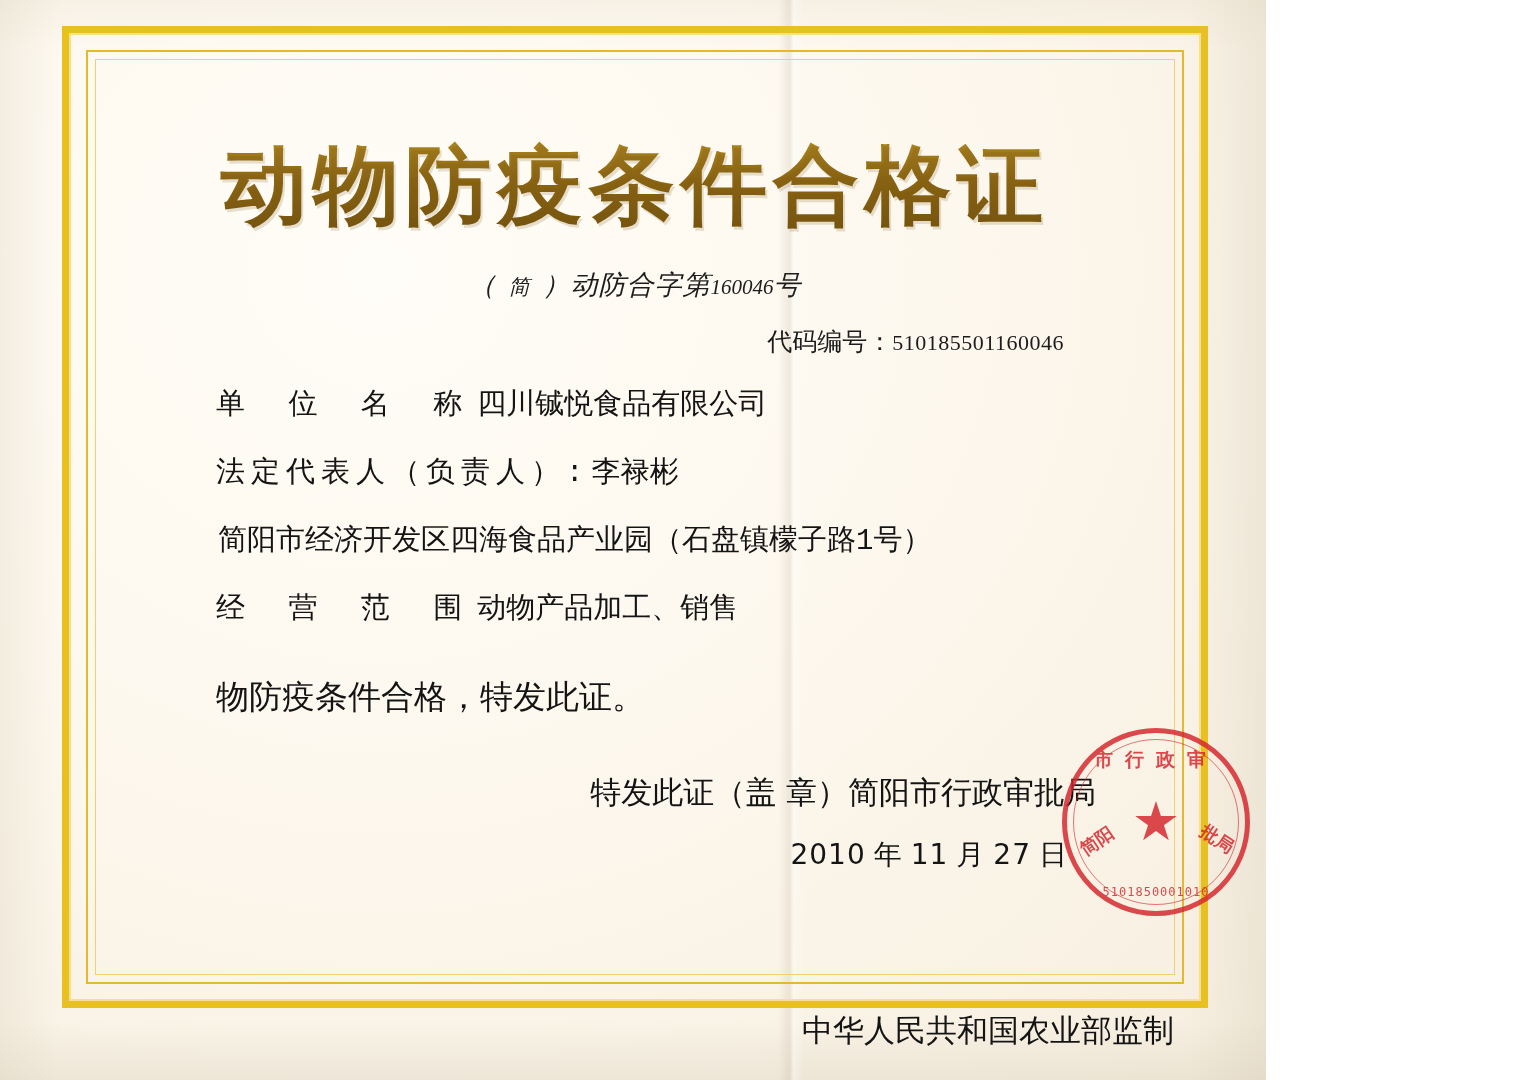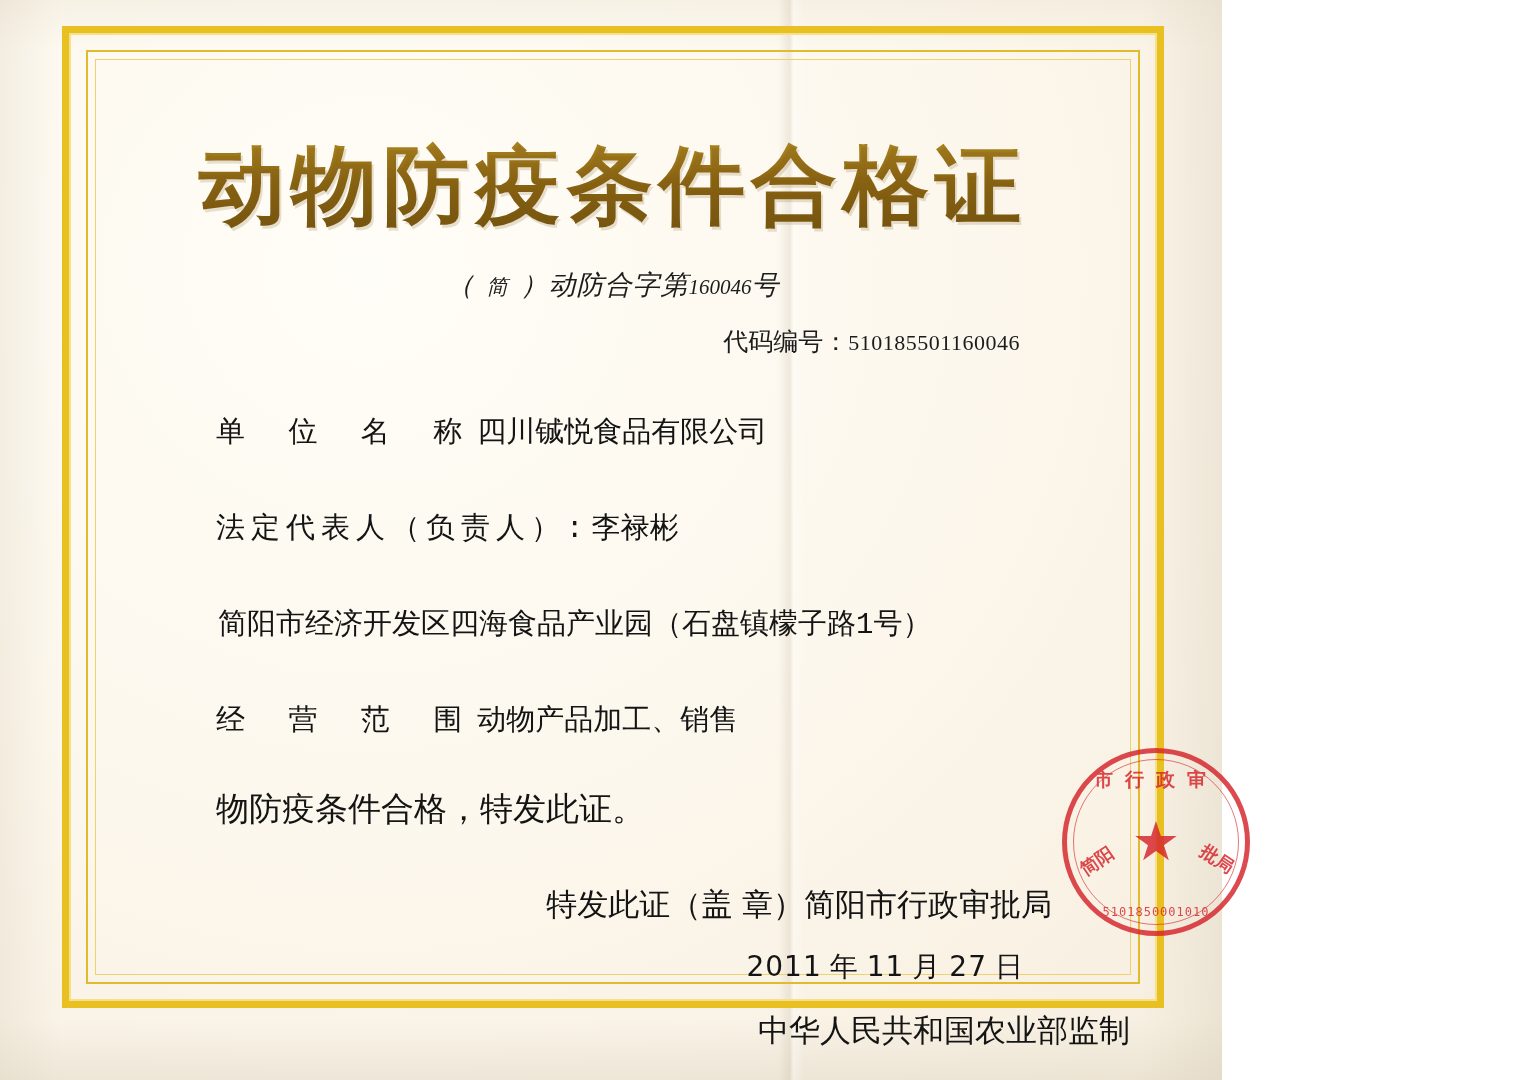--- a/index.html
+++ b/index.html
@@ -13,20 +13,21 @@
     font-family: "Liberation Serif", serif;
     overflow: hidden;
   }
 
   #certificate {
     position: relative;
     width: 1222px;
     height: 1080px;
     background:
       radial-gradient(ellipse at 30% 25%, #fffdf7 0%, #fdf8ee 45%, #f6eedf 100%);
+    padding-left: 44px;
   }
 
   
   .paper-shade {
     position: absolute;
     inset: 0;
     background:
       linear-gradient(90deg, rgba(220,210,190,0.30) 0px, rgba(255,255,255,0) 60px),
       linear-gradient(270deg, rgba(215,205,185,0.35) 0px, rgba(255,255,255,0) 80px),
       linear-gradient(0deg, rgba(210,200,180,0.30) 0px, rgba(255,255,255,0) 60px),
@@ -130,21 +131,20 @@
     white-space: nowrap;
     font-weight: 500;
   }
   .field-label.spread {
     letter-spacing: 13px;
   }
   .field-value {
     flex: 1 1 auto;
     margin-left: 2px;
     white-space: nowrap;
-    margin-top: 28px;
   }
 
   .body-text {
     margin-top: 40px;
     padding-left: 96px;
     padding-right: 70px;
     font-size: 33px;
     line-height: 1.75;
     color: #141414;
     font-family: "DejaVu Sans", sans-serif;
@@ -168,21 +168,21 @@
     color: #141414;
     font-family: "DejaVu Sans", sans-serif;
     letter-spacing: 1px;
   }
   .date-row .dpart { margin: 0 4px; }
 
   
   .seal {
     position: absolute;
     left: 1062px;
-    top: 748px;
+    top: 728px;
     width: 178px;
     height: 178px;
     border: 5px solid #d5232a;
     border-radius: 50%;
     opacity: 0.82;
     color: #d5232a;
     pointer-events: none;
   }
   .seal .seal-inner-ring {
     position: absolute;
@@ -290,21 +290,21 @@
 
     <div class="body-text">
       <div>物防疫条件合格，特发此证。</div>
     </div>
 
     <div class="issuer-row">
       <span>特发此证（盖 章）</span><span>简阳市行政审批局</span>
     </div>
 
     <div class="date-row">
-      <span class="dpart">2011</span><span class="dpart">年</span><span class="dpart">11</span><span class="dpart">月</span><span class="dpart">27</span><span class="dpart">日</span>
+      <span class="dpart">2010</span><span class="dpart">年</span><span class="dpart">11</span><span class="dpart">月</span><span class="dpart">27</span><span class="dpart">日</span>
     </div>
 
   </div>
 
   <div class="seal">
     <div class="seal-inner-ring"></div>
     <div class="seal-top-text">市行政审</div>
     <div class="seal-left-text">简阳</div>
     <div class="seal-right-text">批局</div>
     <div class="star">★</div>

